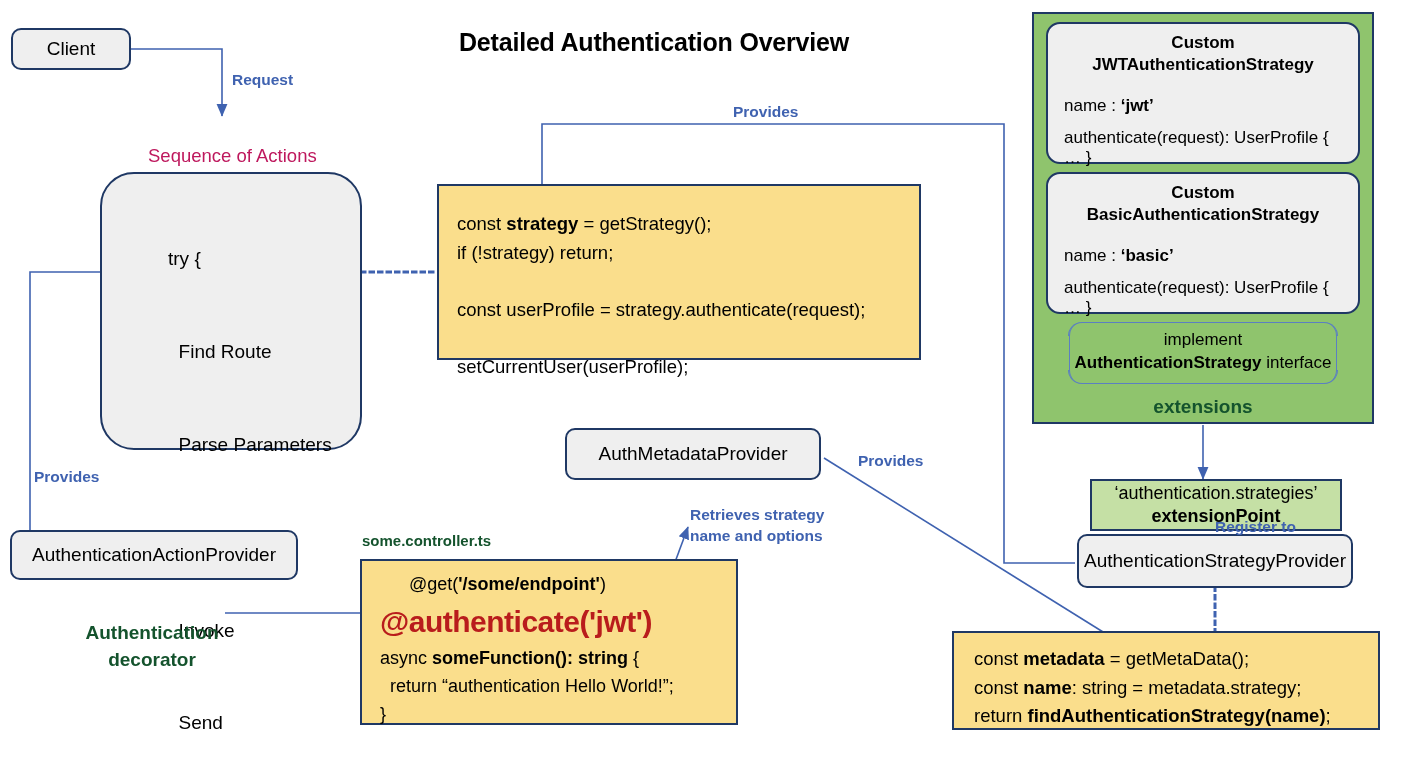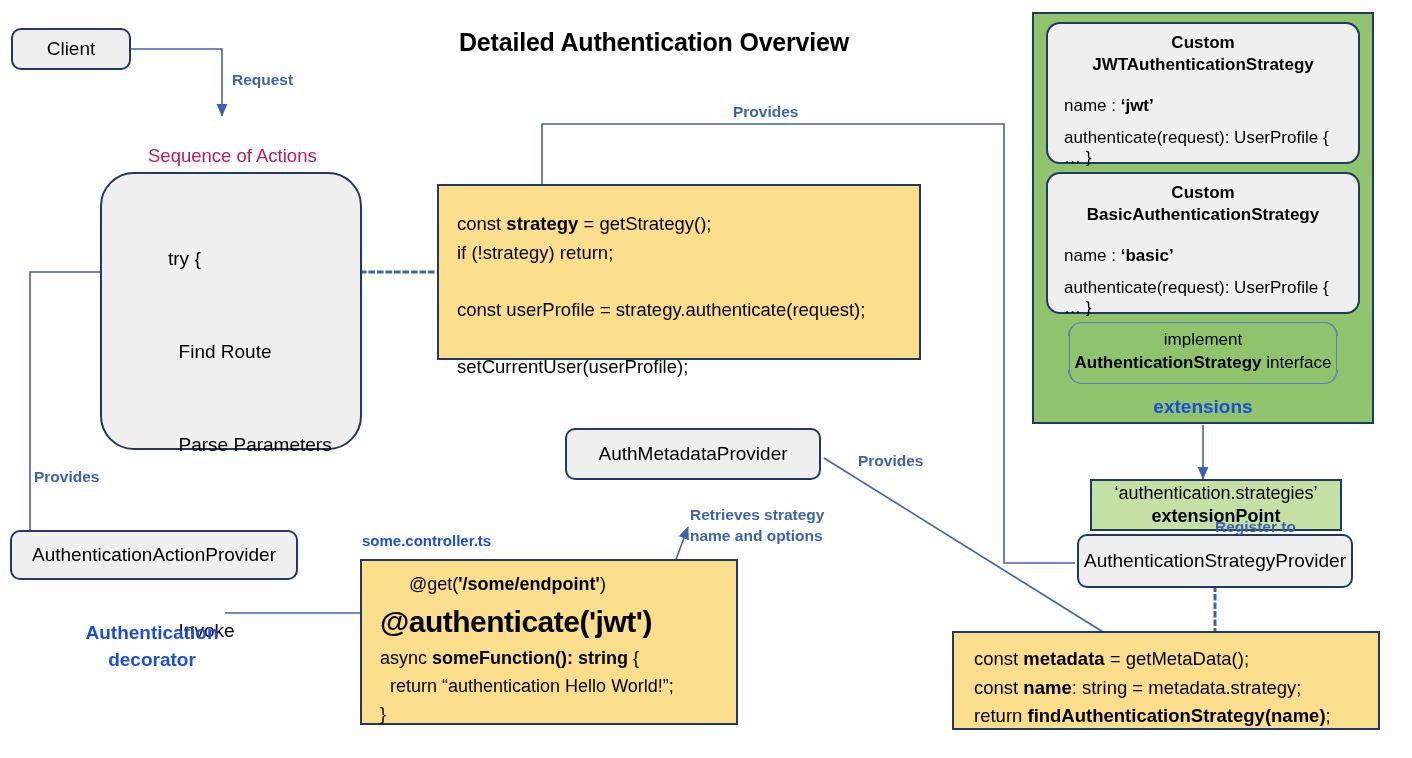--- a/index.html
+++ b/index.html
@@ -69,21 +69,21 @@
   .plain-lbl {
     position:absolute;
     font-size: 18.5px;
     color:#be185d;
     white-space: nowrap;
   }
   .bold-lbl {
     position:absolute;
     font-size: 19px;
     font-weight: bold;
-    color:#1d4ed8;
+    color:#14532d;
     text-align:center;
     line-height:1.35;
   }
 
   .seq-list {
     position:absolute;
     font-size: 19px;
     line-height: 1.63;
     white-space: pre;
   }
@@ -118,21 +118,21 @@
   .brace-box::after{ bottom:0; border-top:none; border-radius:0 0 14px 14px;}
 
   .impl-text{
     position:absolute; text-align:center; font-size:17px; line-height:1.35; width:100%;
   }
 
   .code-line { white-space: pre; }
   .code-line b { font-weight: bold; }
 
   .deco-big {
-    color:#000000; font-weight:bold; font-size:30px; letter-spacing:-0.5px;
+    color:#b91c1c; font-weight:bold; font-size:30px; letter-spacing:-0.5px;
   }
 </style>
 </head>
 <body>
 
 <div id="stage">
 
   <svg class="svg-layer" viewBox="0 0 1412 758">
     <defs>
       <marker id="arw" markerWidth="9" markerHeight="9" refX="7.5" refY="4" orient="auto">
@@ -171,20 +171,21 @@
   <div class="plain-lbl" style="left:148px; top:145px;">Sequence of Actions</div>
 
   <div class="node gray-box big-radius" style="left:100px; top:172px; width:262px; height:278px;"></div>
 
   <div class="seq-list" style="left:168px; top:182px;">
     <div><span>try {</span></div>
     <div><span>  Find Route</span></div>
     <div><span>  Parse Parameters</span></div>
     <div><span class="b">  Authenticate</span></div>
     <div><span>  Invoke</span></div>
+    <div><span>  Send</span></div>
     
     
     
     
   </div>
 
   <div class="node yellow-box" style="left:437px; top:184px; width:484px; height:176px; padding:24px 18px 0 18px;">
     <div class="code-line">const <b>strategy</b> = getStrategy();</div>
     <div class="code-line">if (!strategy) return;</div>
     <div class="code-line">&nbsp;</div>

